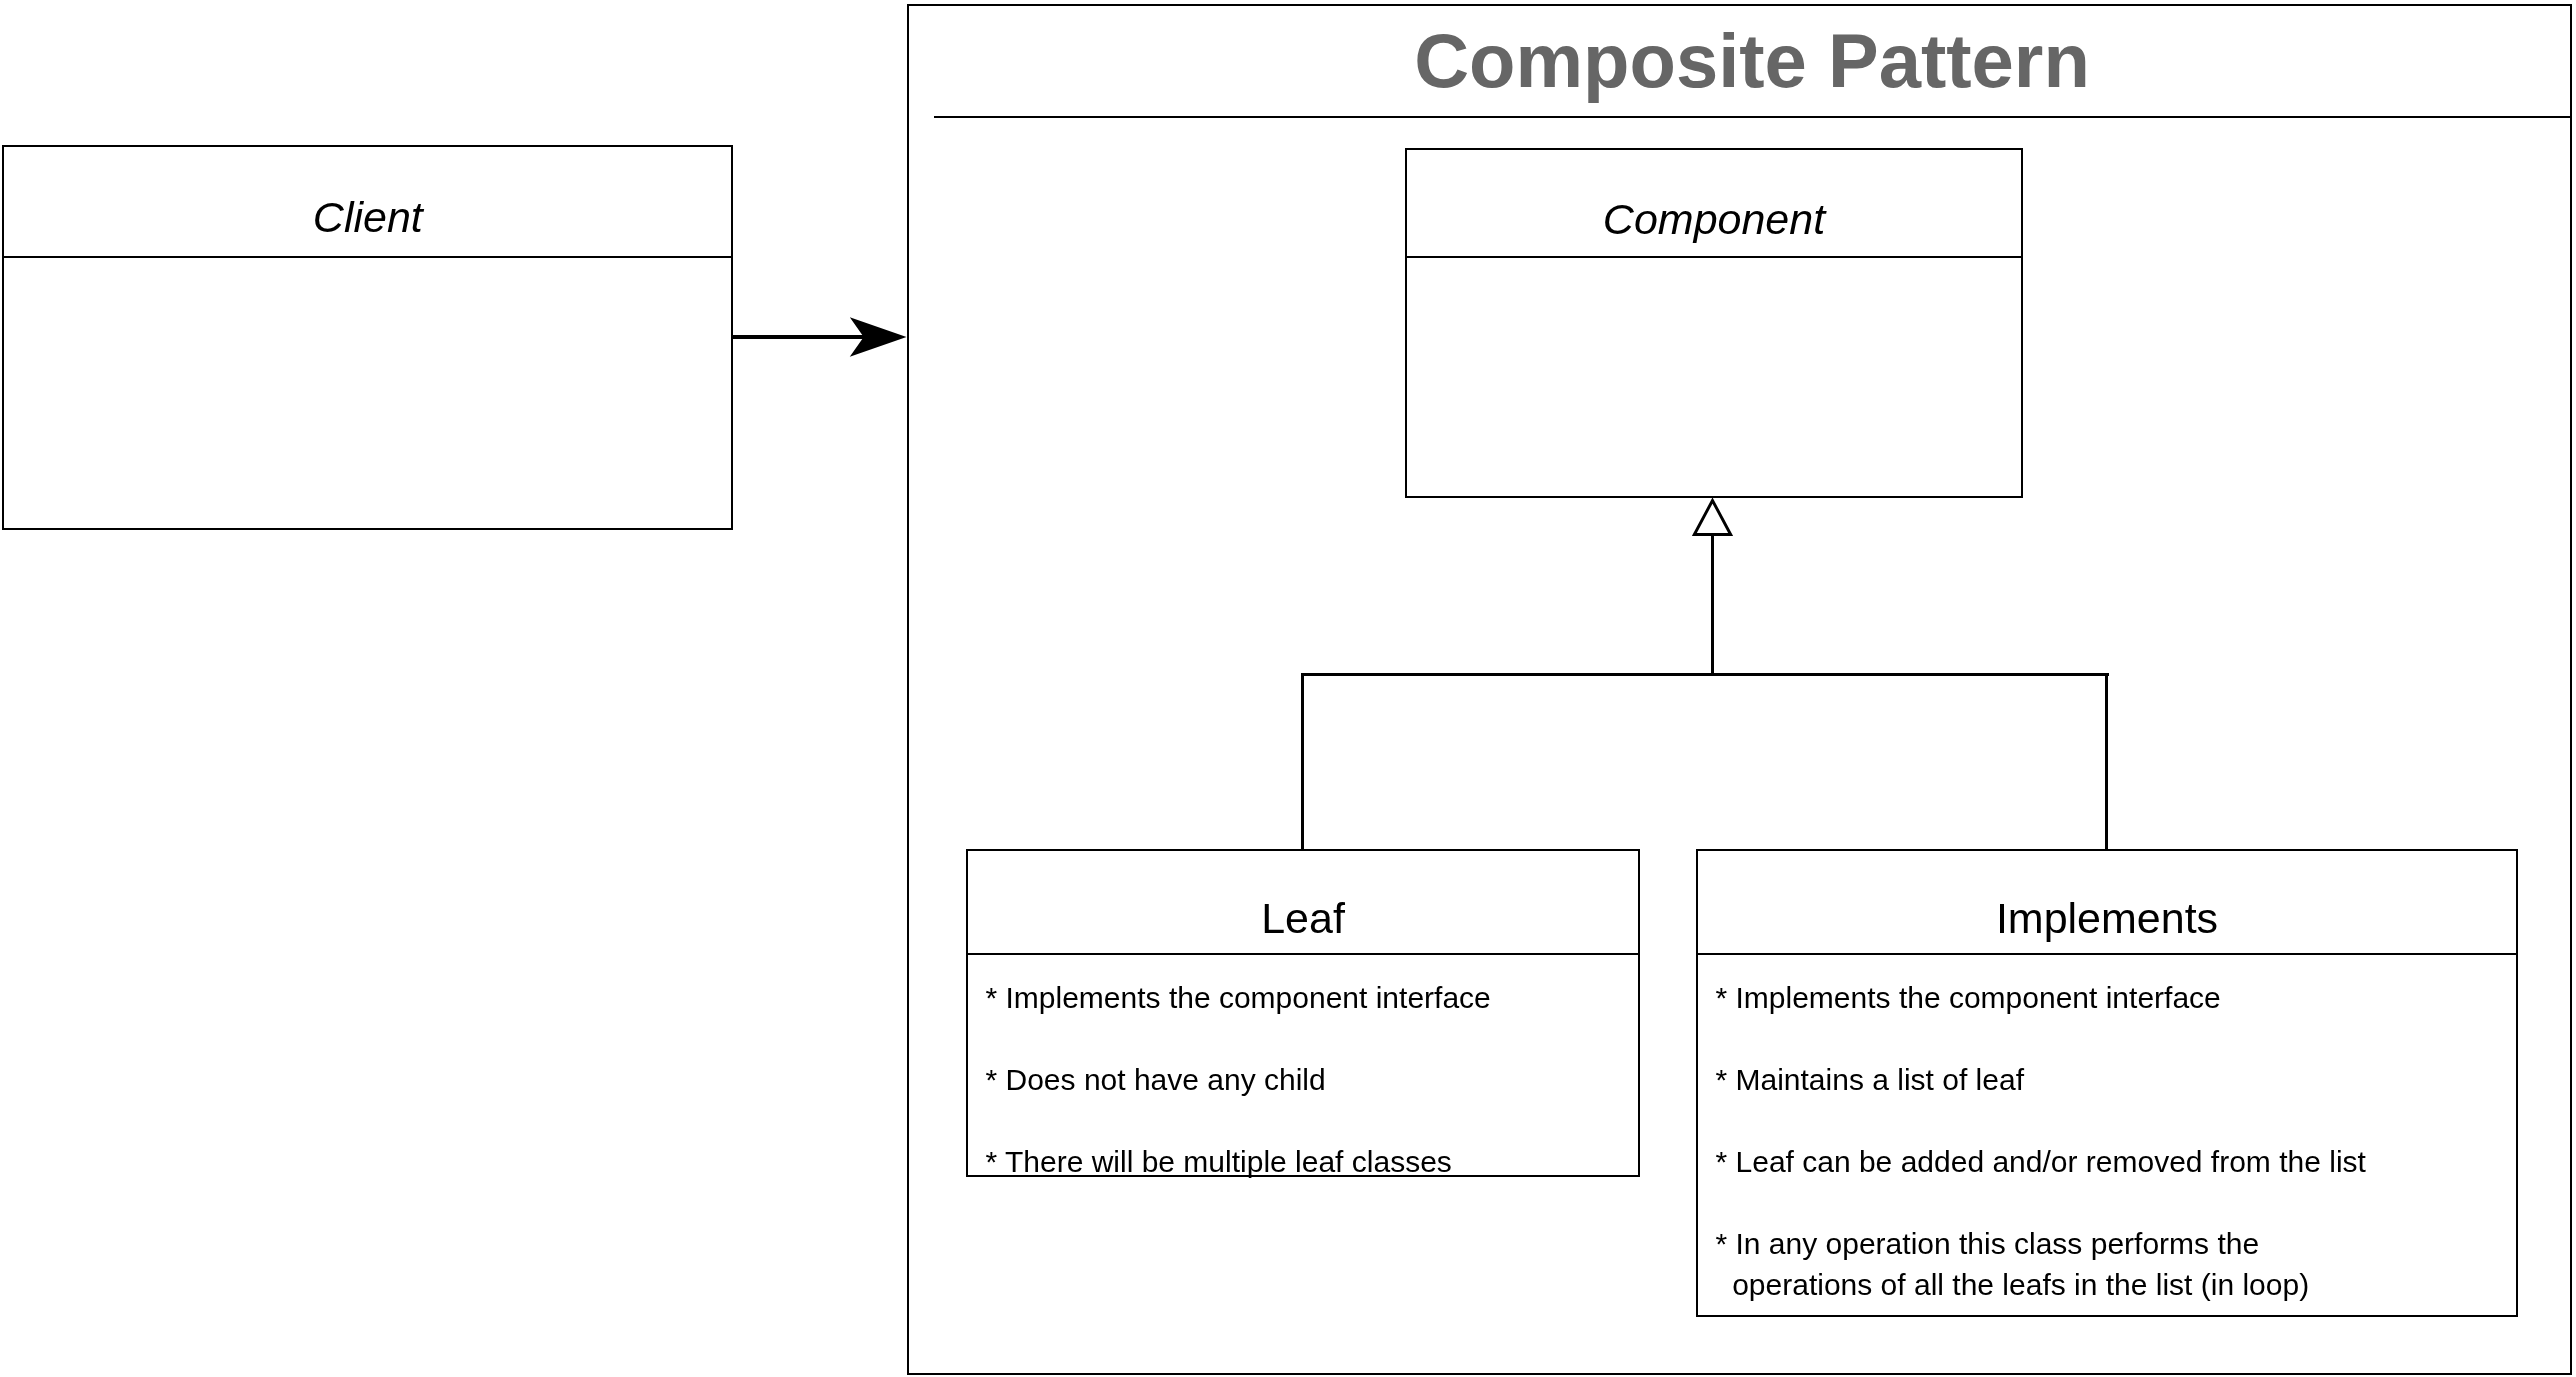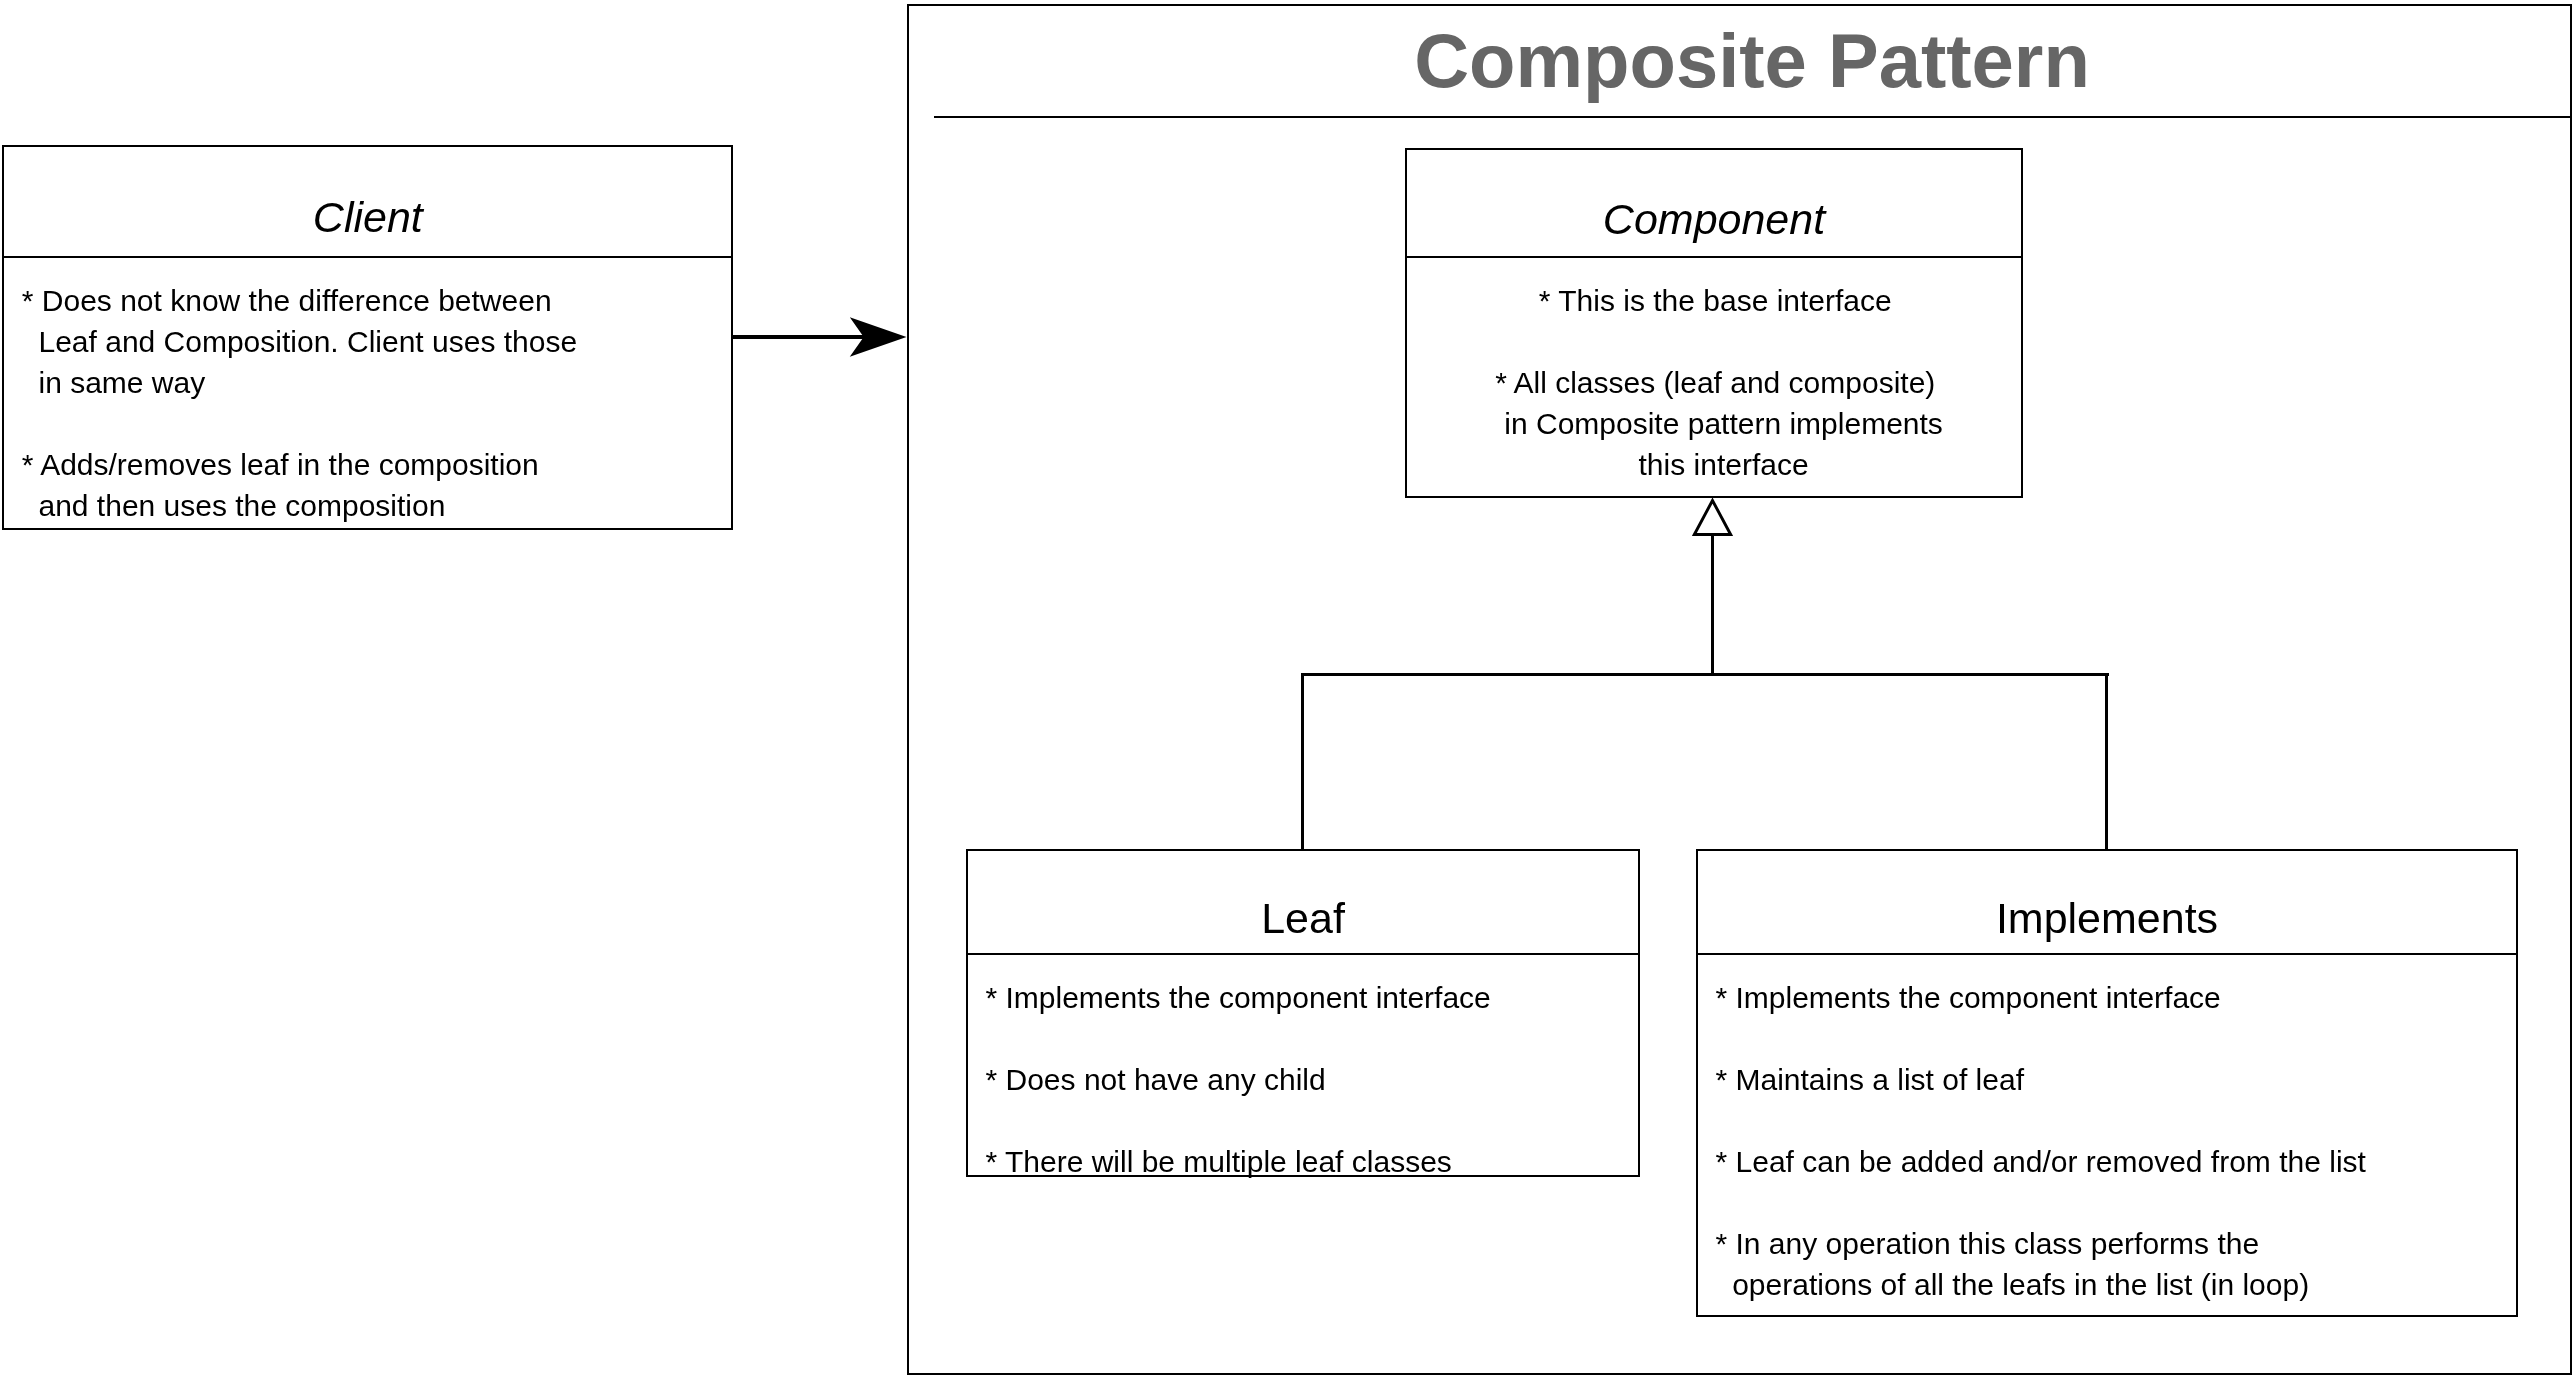--- a/index.html
+++ b/index.html
@@ -103,35 +103,24 @@
 <body>
 
 <div class="frame">
   <div class="frame-header">
     <span class="frame-title">Composite Pattern</span>
   </div>
 </div>
 
 <div class="uml-box box-client">
   <div class="uml-title italic">Client</div>
-  <div class="uml-body">* Does not know the difference between
-  Leaf and Composition. Client uses those
-  in same way
-
-* Adds/removes leaf in the composition
-  and then uses the composition</div>
 </div>
 
 <div class="uml-box box-component">
   <div class="uml-title italic">Component</div>
-  <div class="uml-body">* This is the base interface
-
-* All classes (leaf and composite)
-  in Composite pattern implements
-  this interface</div>
 </div>
 
 <div class="uml-box box-leaf">
   <div class="uml-title">Leaf</div>
   <div class="uml-body">* Implements the component interface
 
 * Does not have any child
 
 * There will be multiple leaf classes</div>
 </div>

